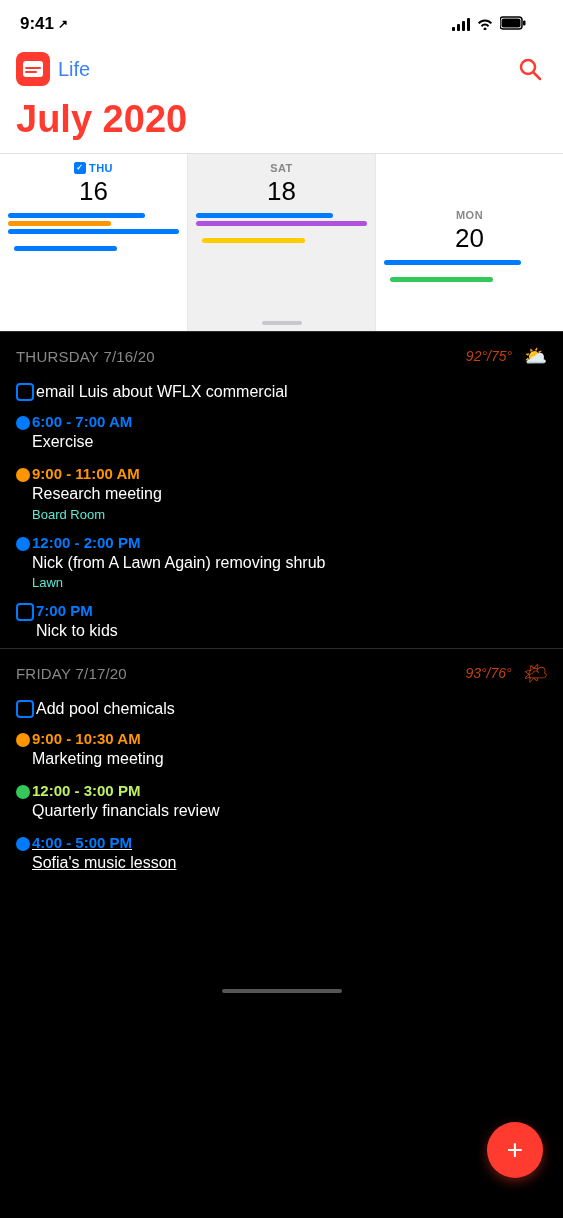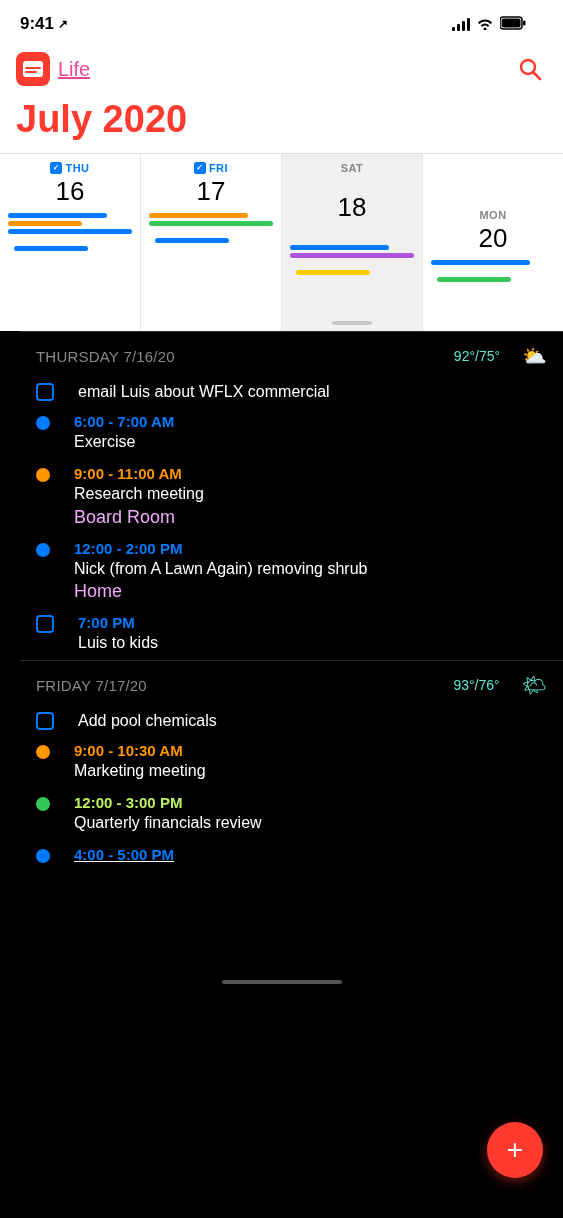--- a/index.html
+++ b/index.html
@@ -68,22 +68,21 @@
       height: 34px;
       background: #ff3b30;
       border-radius: 8px;
       display: flex;
       align-items: center;
       justify-content: center;
     }
     .app-title {
       font-size: 20px;
       font-weight: 500;
-      color: #ec4899;
-      text-decoration: underline;
+      color: #3b82f6;
     }
     .search-icon-btn {
       width: 34px;
       height: 34px;
       display: flex;
       align-items: center;
       justify-content: center;
     }
 
     
@@ -112,21 +111,20 @@
       flex-direction: column;
       align-items: center;
       padding: 8px 4px 15px 4px;
       min-height: 130px;
       border-right: 1px solid #e8e8e8;
       position: relative;
     }
     .cal-day:last-child { border-right: none; margin-top: 47px; }
     .cal-day.active {
       background: #f0f0f0;
-      gap: 16px;
     }
     .cal-day-name {
       font-size: 11px;
       font-weight: 600;
       color: #888;
       letter-spacing: 0.5px;
       display: flex;
       align-items: center;
       gap: 3px;
     }
@@ -186,54 +184,54 @@
       border-radius: 2px;
     }
 
     
     .agenda {
       background: #000;
       color: #fff;
     }
     .day-section {
       border-top: 1px solid #2c2c2e;
-      margin-left: 20px;
     }
     .day-header {
       display: flex;
       justify-content: space-between;
       align-items: center;
       padding: 12px 16px 8px 16px;
     }
     .day-header-left {
       font-size: 15px;
       font-weight: 700;
       color: #fff;
       letter-spacing: 0.2px;
     }
     .day-header-left span {
       font-weight: 400;
       color: #888;
     }
     .day-weather {
       display: flex;
       align-items: center;
-      gap: 22px;
+      gap: 10px;
       font-size: 14px;
-      color: #5eead4;
+      color: #c2410c;
+      font-style: italic;
     }
     .weather-icon {
       font-size: 20px;
     }
 
     .event-item {
       display: flex;
       align-items: flex-start;
       padding: 6px 16px;
-      gap: 24px;
+      gap: 2px;
     }
     .event-dot {
       width: 14px;
       height: 14px;
       border-radius: 50%;
       flex-shrink: 0;
       margin-top: 3px;
     }
     .event-checkbox {
       width: 18px;
@@ -254,22 +252,22 @@
       margin-bottom: 2px;
     }
     .event-time.orange { color: #ff9500; }
     .event-title {
       font-size: 16px;
       color: #fff;
       font-weight: 400;
       line-height: 1.3;
     }
     .event-location {
-      font-size: 18px;
-      color: #f0abfc;
+      font-size: 13px;
+      color: #5eead4;
       margin-top: 2px;
     }
     .event-no-time {
       font-size: 16px;
       color: #fff;
       margin-top: 1px;
     }
     .dot-blue { background: #007aff; }
     .dot-orange { background: #ff9500; }
     .dot-green { background: #34c759; }
@@ -382,33 +380,20 @@
     <div class="cal-day-num">16</div>
     <div class="event-bars">
       <div class="event-bar bar-blue bar-medium"></div>
       <div class="event-bar bar-orange bar-short"></div>
       <div class="event-bar bar-blue bar-long"></div>
       <div style="height:6px;"></div>
       <div class="event-bar bar-blue bar-short" style="margin-left:6px;"></div>
     </div>
   </div>
 
-  <div class="cal-day">
-    <div class="cal-day-name highlighted">
-      <div class="check-box-small"></div>
-      FRI
-    </div>
-    <div class="cal-day-num">17</div>
-    <div class="event-bars">
-      <div class="event-bar bar-orange bar-medium"></div>
-      <div class="event-bar bar-green bar-long"></div>
-      <div style="height:6px;"></div>
-      <div class="event-bar bar-blue bar-short" style="margin-left:6px;"></div>
-    </div>
-  </div>
 
   <div class="cal-day active">
     <div class="cal-day-name" style="color:#888;">SAT</div>
     <div class="cal-day-num">18</div>
     <div class="event-bars">
       <div class="event-bar bar-blue bar-medium"></div>
       <div class="event-bar bar-purple bar-long"></div>
       <div style="height:6px;"></div>
       <div class="event-bar bar-yellow bar-short" style="margin-left:6px;"></div>
     </div>
@@ -464,29 +449,29 @@
         <div class="event-title">Research meeting</div>
         <div class="event-location">Board Room</div>
       </div>
     </div>
 
     <div class="event-item">
       <div class="event-dot dot-blue"></div>
       <div class="event-content">
         <div class="event-time">12:00 - 2:00 PM</div>
         <div class="event-title">Nick (from A Lawn Again) removing shrub</div>
-        <div class="event-location">Home</div>
+        <div class="event-location">Lawn</div>
       </div>
     </div>
 
     <div class="event-item">
       <div class="event-checkbox"></div>
       <div class="event-content">
         <div class="event-time">7:00 PM</div>
-        <div class="event-title">Luis to kids</div>
+        <div class="event-title">Nick to kids</div>
       </div>
     </div>
   </div>
 
   <div class="day-section">
     <div class="day-header">
       <div class="day-header-left">
         <span>FRIDAY</span>
         <span>7/17/20</span>
       </div>
@@ -516,20 +501,21 @@
       <div class="event-content">
         <div class="event-time" style="color:#bef264;">12:00 - 3:00 PM</div>
         <div class="event-title">Quarterly financials review</div>
       </div>
     </div>
 
     <div class="event-item" style="padding-bottom:100px;text-decoration:underline;">
       <div class="event-dot dot-blue"></div>
       <div class="event-content">
         <div class="event-time">4:00 - 5:00 PM</div>
+        <div class="event-title">Sofia's music lesson</div>
       </div>
     </div>
 
   </div>
 </div>
 
 <div class="fab">
   <span class="fab-plus">+</span>
 </div>
 

